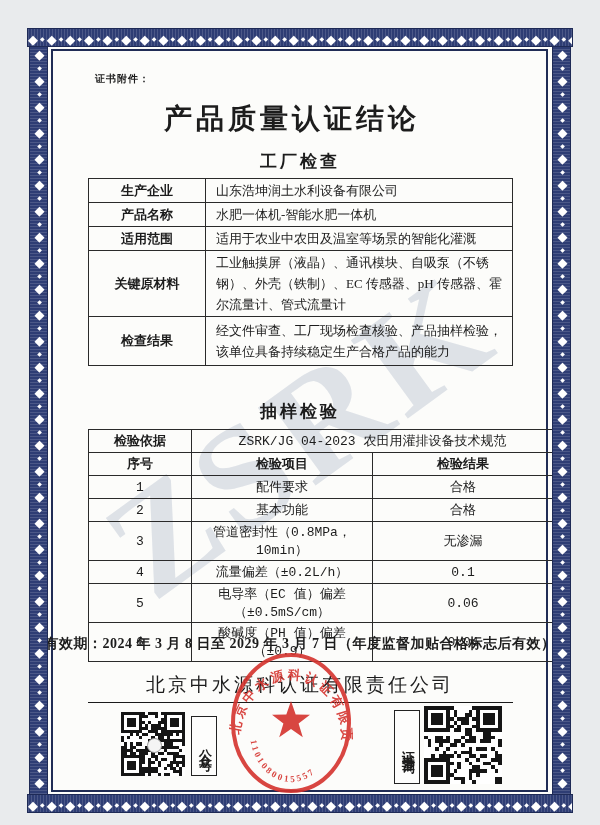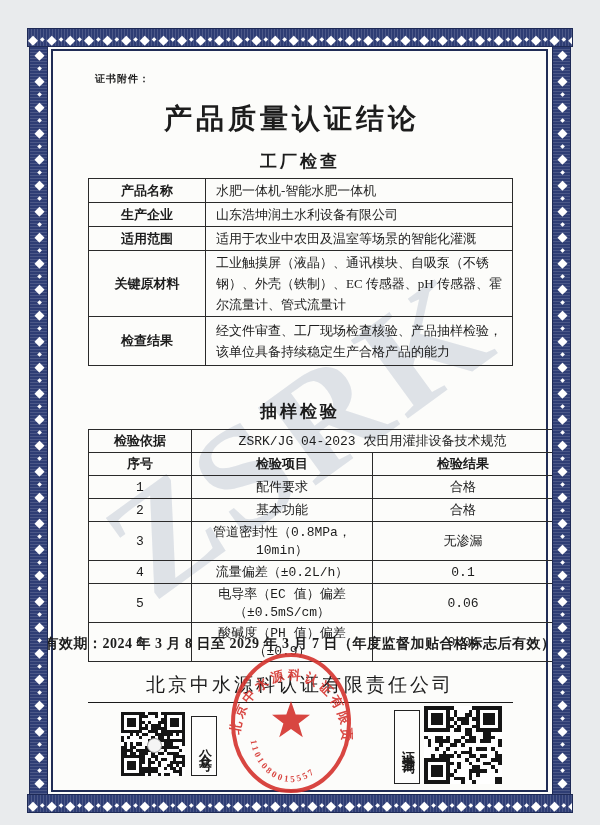--- a/index.html
+++ b/index.html
@@ -112,26 +112,26 @@
     <div class="watermark">ZSRK</div>
 
     <div class="attachment">证书附件：</div>
     <h1 class="title">产品质量认证结论</h1>
 
     <h2 class="section-h h-factory">工厂检查</h2>
 
     <table class="t1">
       <tbody>
           <tr class="r-s">
+        <th>生产企业</th>
+        <td>山东浩坤润土水利设备有限公司</td>
+      </tr>
+      <tr class="r-s">
         <th>产品名称</th>
         <td>水肥一体机-智能水肥一体机</td>
-      </tr>
-      <tr class="r-s">
-        <th>生产企业</th>
-        <td>山东浩坤润土水利设备有限公司</td>
       </tr>
       <tr class="r-s">
         <th>适用范围</th>
         <td>适用于农业中农田及温室等场景的智能化灌溉</td>
       </tr>
       <tr class="r-m">
         <th>关键原材料</th>
         <td>工业触摸屏（液晶）、通讯模块、自吸泵（不锈钢）、外壳（铁制）、EC 传感器、pH 传感器、霍尔流量计、管式流量计</td>
       </tr>
       <tr class="r-m">

